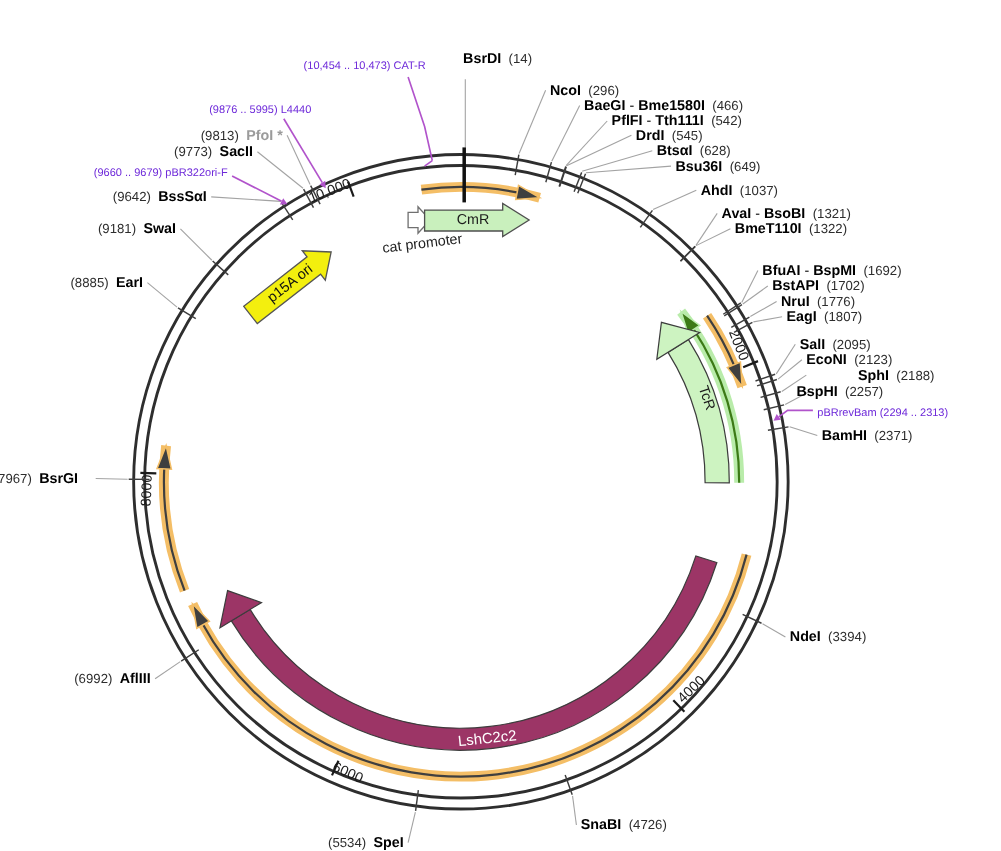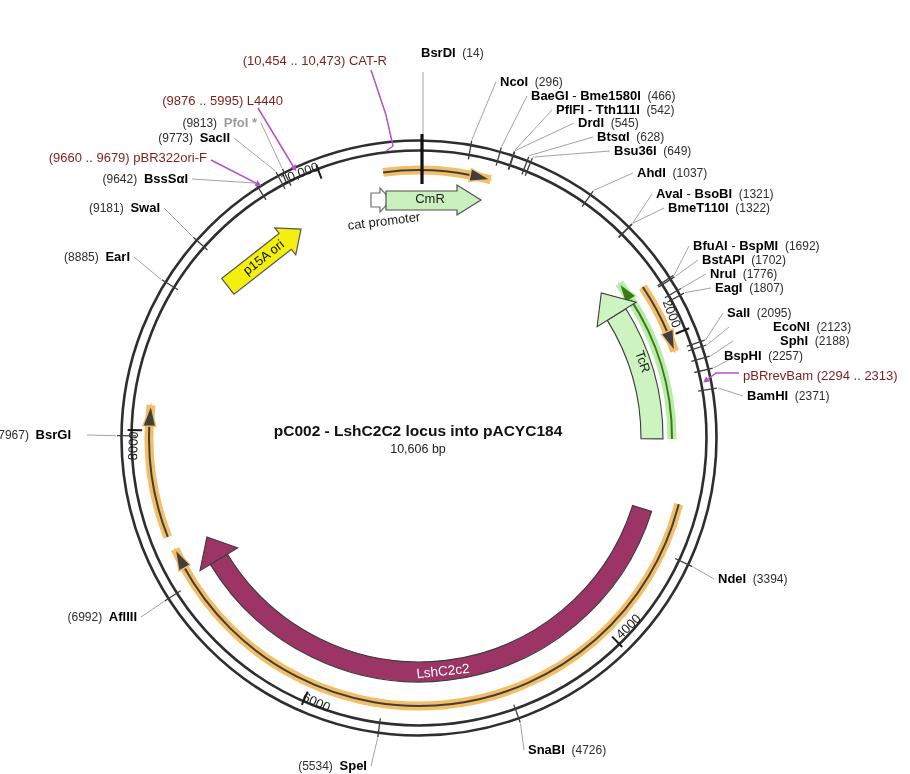--- a/index.html
+++ b/index.html
@@ -4,21 +4,21 @@
 <style>
   html,body{margin:0;padding:0;background:#ffffff;}
   #stage{position:relative;width:910px;height:774px;background:#ffffff;overflow:hidden;
          font-family:"Liberation Sans","DejaVu Sans",sans-serif;}
   svg{position:absolute;left:0;top:0;}
   #labels div{position:absolute;white-space:nowrap;line-height:16px;}
   .enz{font-size:13px;font-weight:bold;color:#000;}
   .enz .pos{font-weight:normal;font-size:12px;color:#2d2d2d;}
   .enz .sep{font-weight:normal;}
   .enz .grayname{color:#9b9b9b;}
-  .primer{font-size:13px;font-weight:normal;color:#7f1d1d;}
+  .primer{font-size:10px;font-weight:normal;color:#6d28d9;}
   #title-block{position:absolute;left:418px;top:422px;transform:translateX(-50%);text-align:center;}
   #title-block .t1{font-size:15.5px;font-weight:bold;color:#111;white-space:nowrap;}
   #title-block .t2{font-size:12.5px;color:#222;margin-top:2px;}
   #watermark{position:absolute;right:4px;top:2px;font-size:15px;color:#c6c9cd;}
   #watermark .snap{color:#eeab a4;}
   #watermark .snap{color:#eeaba4;}
   #watermark .reg{font-size:10px;vertical-align:4px;}
   #watermark svg{position:static;vertical-align:-4px;margin-right:4px;}
 </style>
 </head>
@@ -141,38 +141,34 @@
       <div class="enz" style="left: 597px; top: 129px;"><span class="">BtsαI</span><span class="pos">&nbsp; (628)</span></div>
       <div class="enz" style="left: 614px; top: 143px;"><span class="">Bsu36I</span><span class="pos">&nbsp; (649)</span></div>
       <div class="enz" style="left: 637px; top: 165px;"><span class="">AhdI</span><span class="pos">&nbsp; (1037)</span></div>
       <div class="enz" style="left: 656px; top: 186px;"><span class="">AvaI</span><span class="sep"> - </span><span class="">BsoBI</span><span class="pos">&nbsp; (1321)</span></div>
       <div class="enz" style="left: 668px; top: 200px;"><span class="">BmeT110I</span><span class="pos">&nbsp; (1322)</span></div>
       <div class="enz" style="left: 693px; top: 238px;"><span class="">BfuAI</span><span class="sep"> - </span><span class="">BspMI</span><span class="pos">&nbsp; (1692)</span></div>
       <div class="enz" style="left: 702px; top: 252px;"><span class="">BstAPI</span><span class="pos">&nbsp; (1702)</span></div>
       <div class="enz" style="left: 710px; top: 266px;"><span class="">NruI</span><span class="pos">&nbsp; (1776)</span></div>
       <div class="enz" style="left: 715px; top: 280px;"><span class="">EagI</span><span class="pos">&nbsp; (1807)</span></div>
       <div class="enz" style="left: 727px; top: 305px;"><span class="">SalI</span><span class="pos">&nbsp; (2095)</span></div>
-      <div class="enz" style="left: 733px; top: 319px; margin-left: 40px;"><span class="">EcoNI</span><span class="pos">&nbsp; (2123)</span></div>
+      <div class="enz" style="left: 733px; top: 319px;"><span class="">EcoNI</span><span class="pos">&nbsp; (2123)</span></div>
       <div class="enz" style="left: 780px; top: 333px;"><span class="">SphI</span><span class="pos">&nbsp; (2188)</span></div>
       <div class="enz" style="left: 724px; top: 348px;"><span class="">BspHI</span><span class="pos">&nbsp; (2257)</span></div>
       <div class="enz" style="left: 747px; top: 388px;"><span class="">BamHI</span><span class="pos">&nbsp; (2371)</span></div>
       <div class="enz" style="left: 718px; top: 571px;"><span class="">NdeI</span><span class="pos">&nbsp; (3394)</span></div>
       <div class="enz" style="left: 528px; top: 742px;"><span class="">SnaBI</span><span class="pos">&nbsp; (4726)</span></div>
       <div class="enz" style="right: 543px; top: 758px;"><span class="pos">(5534) &nbsp;</span><span class="">SpeI</span></div>
       <div class="enz" style="right: 773px; top: 609px;"><span class="pos">(6992) &nbsp;</span><span class="">AflIII</span></div>
       <div class="enz" style="right: 839px; top: 427px; margin-left: 28px;"><span class="pos">(7967) &nbsp;</span><span class="">BsrGI</span></div>
       <div class="enz" style="right: 780px; top: 249px;"><span class="pos">(8885) &nbsp;</span><span class="">EarI</span></div>
       <div class="enz" style="right: 750px; top: 200px;"><span class="pos">(9181) &nbsp;</span><span class="">SwaI</span></div>
       <div class="enz" style="right: 722px; top: 171px;"><span class="pos">(9642) &nbsp;</span><span class="">BssSαI</span></div>
       <div class="enz" style="right: 680px; top: 130px;"><span class="pos">(9773) &nbsp;</span><span class="">SacII</span></div>
       <div class="enz" style="right: 653px; top: 115px;"><span class="pos">(9813) &nbsp;</span><span class="grayname">PfoI</span><span class="grayname"> *</span></div>
       <div class="primer" style="right: 523px; top: 53px;">(10,454 .. 10,473)  CAT-R</div>
       <div class="primer" style="right: 627px; top: 93px;">(9876 .. 5995)  L4440</div>
       <div class="primer" style="right: 703px; top: 150px;">(9660 .. 9679)  pBR322ori-F</div>
       <div class="primer" style="left: 743px; top: 368px;">pBRrevBam  (2294 .. 2313)</div>
     </div>
 
-  <div id="title-block">
-    <div class="t1">pC002 - LshC2C2 locus into pACYC184</div>
-    <div class="t2">10,606 bp</div>
-  </div>
 
 </div>
 
 </body></html>

